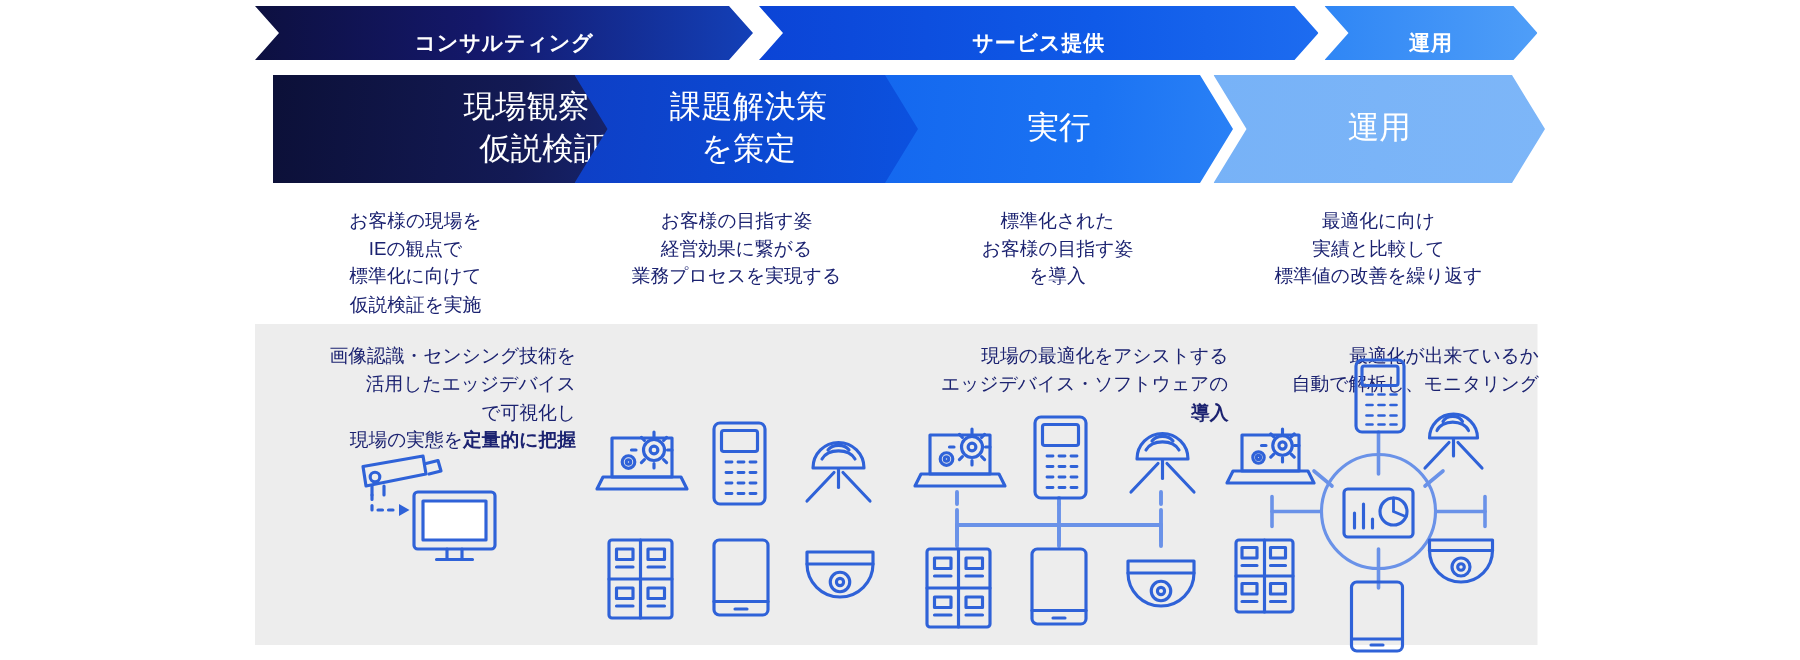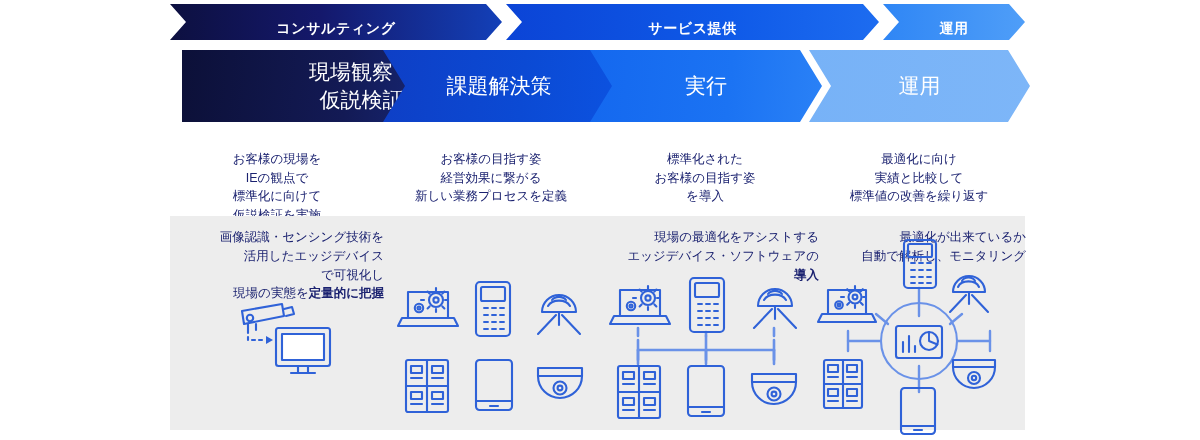--- a/index.html
+++ b/index.html
@@ -46,21 +46,21 @@
     clip-path:polygon(0 0, 210px 0, 232px 50%, 210px 100%, 0 100%, 22px 50%);}
   .pc4{left:639px;width:221px;
     background:linear-gradient(95deg,#77b2f7 0%,#7db6f8 100%);
     clip-path:polygon(0 0, 199px 0, 221px 50%, 199px 100%, 0 100%, 22px 50%);}
   .pc-label{display:block;}
   .pc-label .l2{display:block;}
 
   
   .descrow{position:absolute;left:170px;top:138px;width:856px;height:66px;}
   .desc{
-    position:absolute;top:12px;width:214px;text-align:center;
+    position:absolute;top:0;width:214px;text-align:center;
     color:#1b2270;font-size:12.5px;line-height:1.48;
   }
   .desc .b{font-weight:normal;}
   .d1{left:0;} .d2{left:214px;} .d3{left:428px;} .d4{left:642px;}
 
   
   .panel{position:absolute;left:170px;top:216px;width:855px;height:214px;background:#ededed;}
   .gdesc{
     position:absolute;top:12px;width:214px;text-align:right;
     color:#1b2270;font-size:12.5px;line-height:1.5;
@@ -92,20 +92,21 @@
   <div class="phases">
     <div class="pchev pc1">
       <span class="pc-label">
         <span>現場観察・</span>
         <span class="l2">仮説検証</span>
       </span>
     </div>
     <div class="pchev pc2">
       <span class="pc-label">
         <span>課題解決策</span>
+        <span class="l2">を策定</span>
       </span>
     </div>
     <div class="pchev pc3">
       <span class="pc-label">
         <span>実行</span>
       </span>
     </div>
     <div class="pchev pc4">
       <span class="pc-label">
         <span>運用</span>
@@ -116,21 +117,21 @@
   <div class="descrow">
     <div class="desc d1">
         <div><span>お客様の現場を</span></div>
         <div><span>IEの観点で</span></div>
         <div><span class="b">標準化に向けて</span></div>
         <div><span class="b">仮説検証</span><span>を実施</span></div>
       </div>
     <div class="desc d2">
         <div><span>お客様の目指す姿</span></div>
         <div><span>経営効果に繋がる</span></div>
-        <div><span class="b">新しい業務プロセスを定義</span></div>
+        <div><span class="b">業務プロセスを実現する</span></div>
       </div>
     <div class="desc d3">
         <div><span>標準化された</span></div>
         <div><span>お客様の目指す姿</span></div>
         <div><span>を</span><span class="b">導入</span></div>
       </div>
     <div class="desc d4">
         <div><span>最適化に向け</span></div>
         <div><span>実績と比較して</span></div>
         <div><span class="b">標準値の改善</span><span>を繰り返す</span></div>

